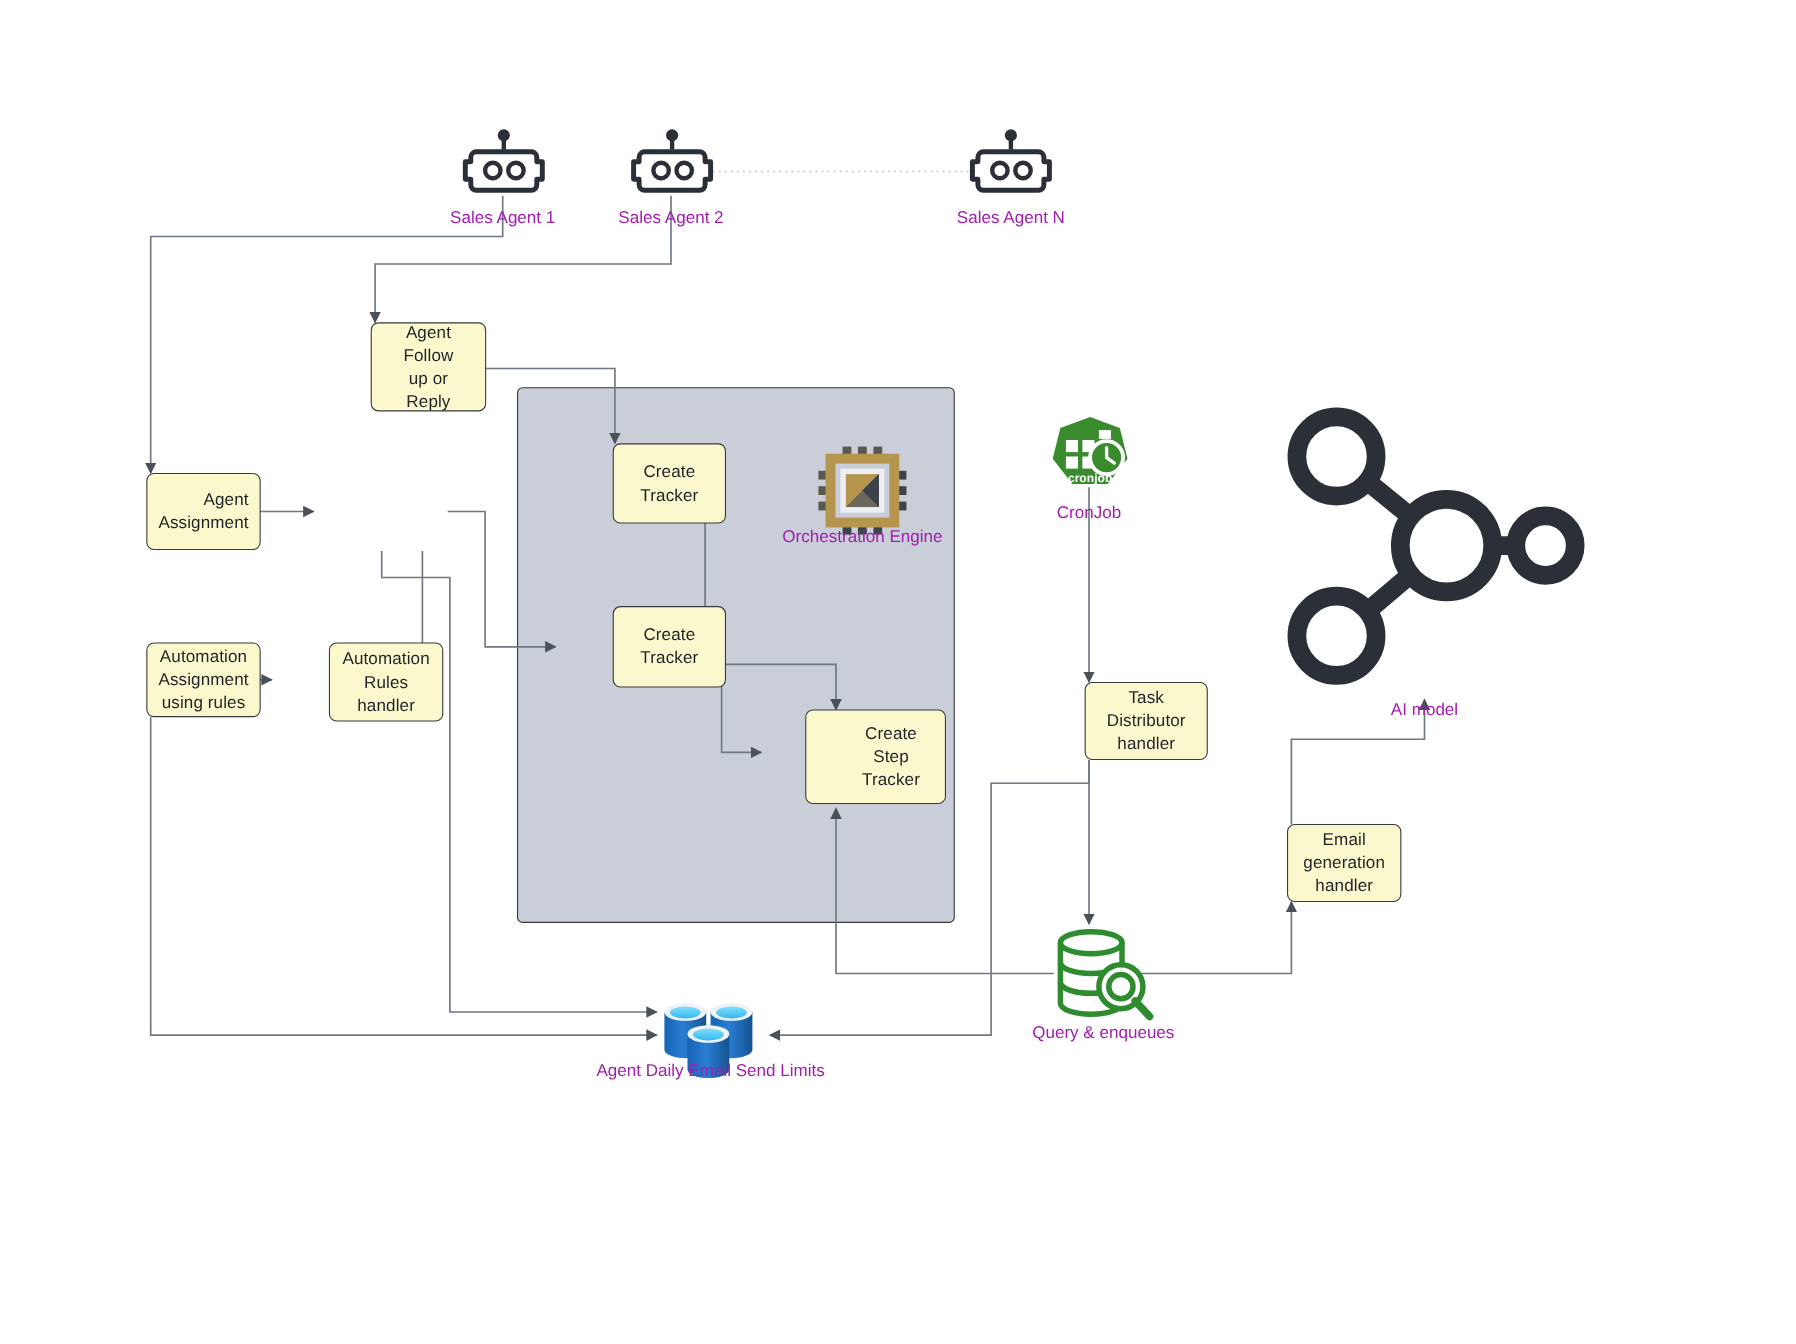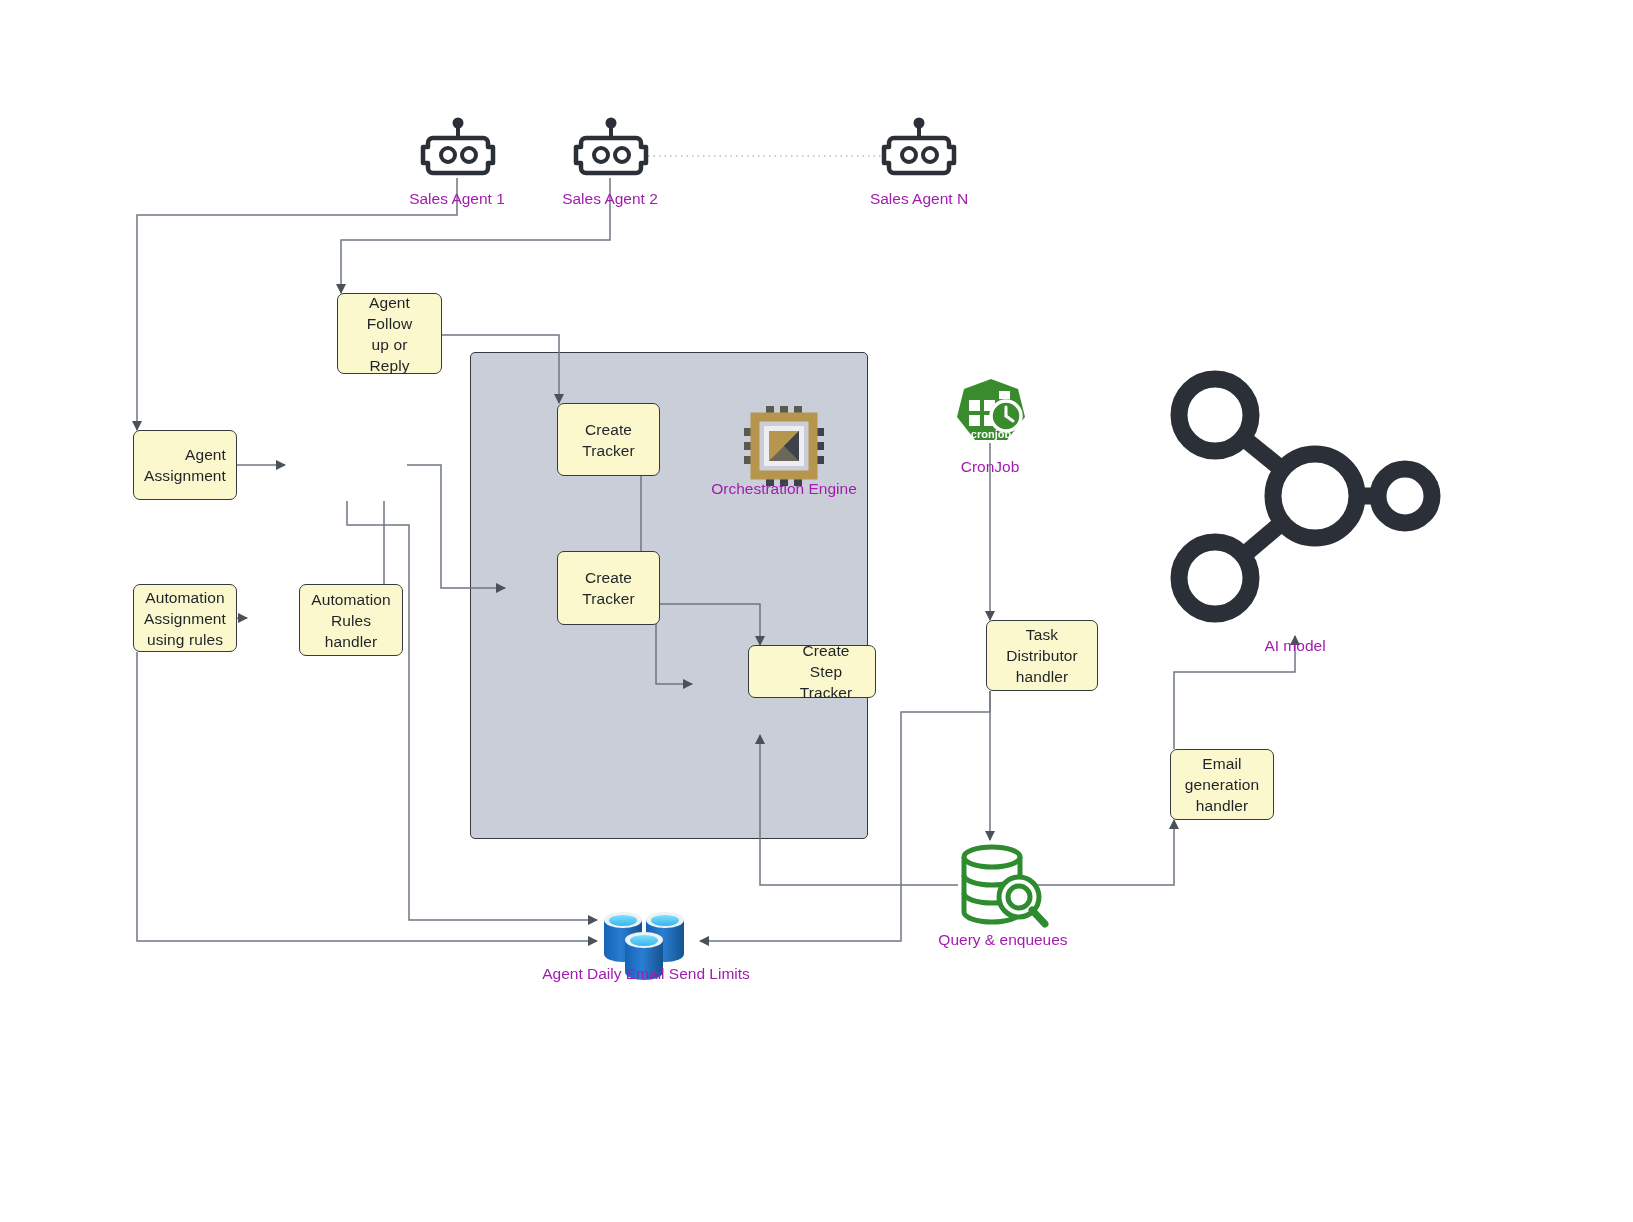--- a/index.html
+++ b/index.html
@@ -209,21 +209,21 @@
     </span>
   </div>
 
   <div class="node" style="left:509px;top:551px;width:103px;height:74px;">
     <span>
       <span>Create</span>
       <span>Tracker</span>
     </span>
   </div>
 
-  <div class="node" style="left:700px;top:645px;width:128px;height:53px;padding-left:28px;">
+  <div class="node" style="left:684px;top:645px;width:128px;height:86px;padding-left:28px;">
     <span>
       <span>Create Step</span>
       <span>Tracker</span>
     </span>
   </div>
 
   <div class="node" style="left:938px;top:620px;width:112px;height:71px;">
     <span>
       <span>Task</span>
       <span>Distributor</span>

